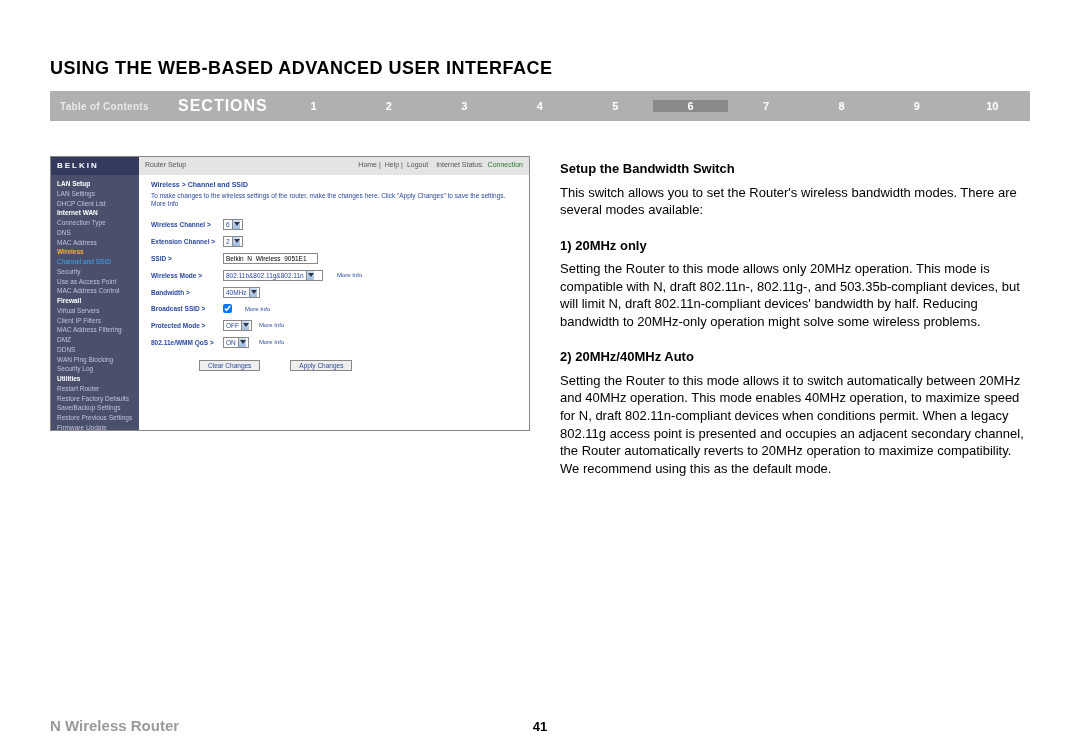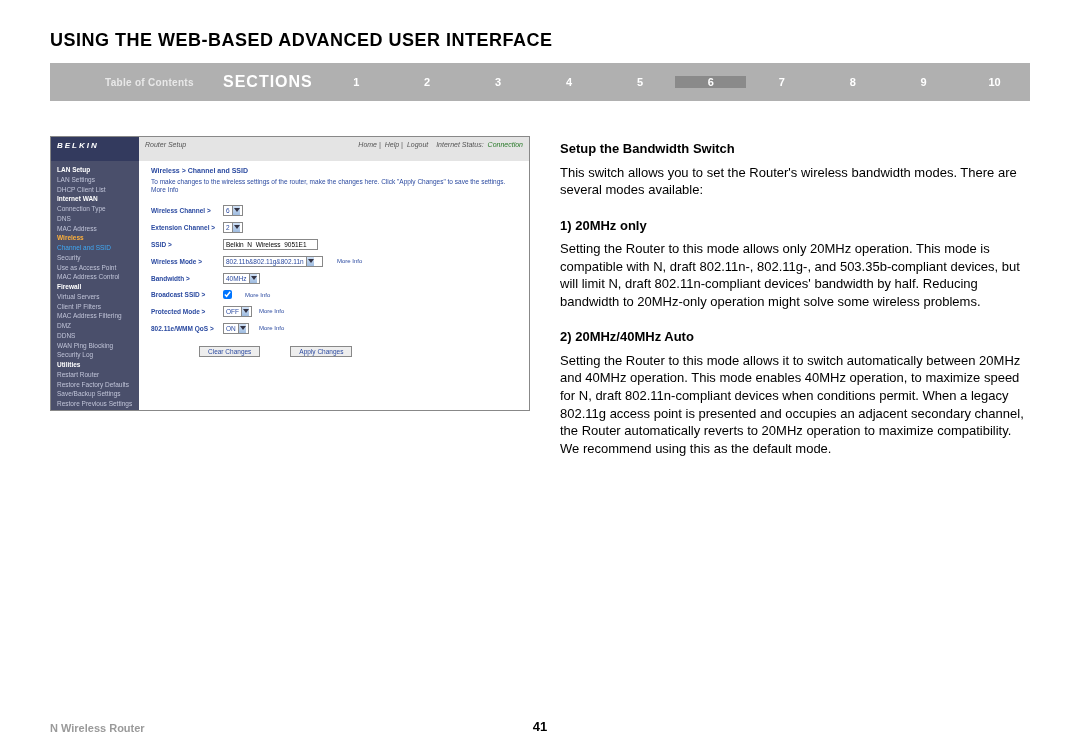--- a/index.html
+++ b/index.html
@@ -6,36 +6,36 @@
   body {
     font-family: Arial, Helvetica, sans-serif;
     background: #fff;
     width: 1080px;
     height: 756px;
     position: relative;
     color: #000;
   }
   .page {
     padding: 30px 50px 0 50px;
+    margin-top: 28px;
   }
   .main-title {
     font-size: 18px;
     font-weight: bold;
     letter-spacing: 0.5px;
     color: #000;
     margin-bottom: 12px;
   }
   .navbar {
     display: flex;
     align-items: center;
-    height: 38px;
+    height: 30px;
     background: #b0b0b0;
     font-size: 11px;
     color: #fff;
-    padding-left: 45px;
   }
   .navbar .toc {
     flex: 0 0 120px;
     padding: 0 10px;
     font-weight: bold;
     color: #e8e8e8;
     letter-spacing: 0.3px;
     font-size: 10px;
   }
   .navbar .sections-label {
@@ -82,22 +82,21 @@
   
   .router-box {
     border: 1px solid #888;
     background: #fff;
     height: 275px;
     font-size: 8px;
     overflow: hidden;
   }
   .rb-top {
     display: flex;
-    height: 24px;
-    font-style: italic;
+    height: 18px;
   }
   .rb-logo {
     flex: 0 0 88px;
     background: #333a5e;
     color: #fff;
     letter-spacing: 2px;
     font-weight: bold;
     font-size: 8px;
     padding: 4px 6px;
   }
@@ -165,21 +164,21 @@
     border: 1px solid #888; background:#fff; font-size:6.5px;
     padding: 0 2px; height:11px; width: 95px;
   }
   .rb-btns { display:flex; gap:30px; margin-top:12px; margin-left: 48px; }
   .rb-btn { border:1px solid #888; background:#eee; font-size:6.5px; padding: 1px 8px; }
 
   .footer-left {
     position: absolute;
     bottom: 22px;
     left: 50px;
-    font-size: 11px;
+    font-size: 15px;
     color: #9a9a9a;
     font-weight: bold;
   }
   .footer-center {
     position: absolute;
     bottom: 22px;
     left: 0; right: 0;
     text-align: center;
     font-size: 13px;
     color: #000;

